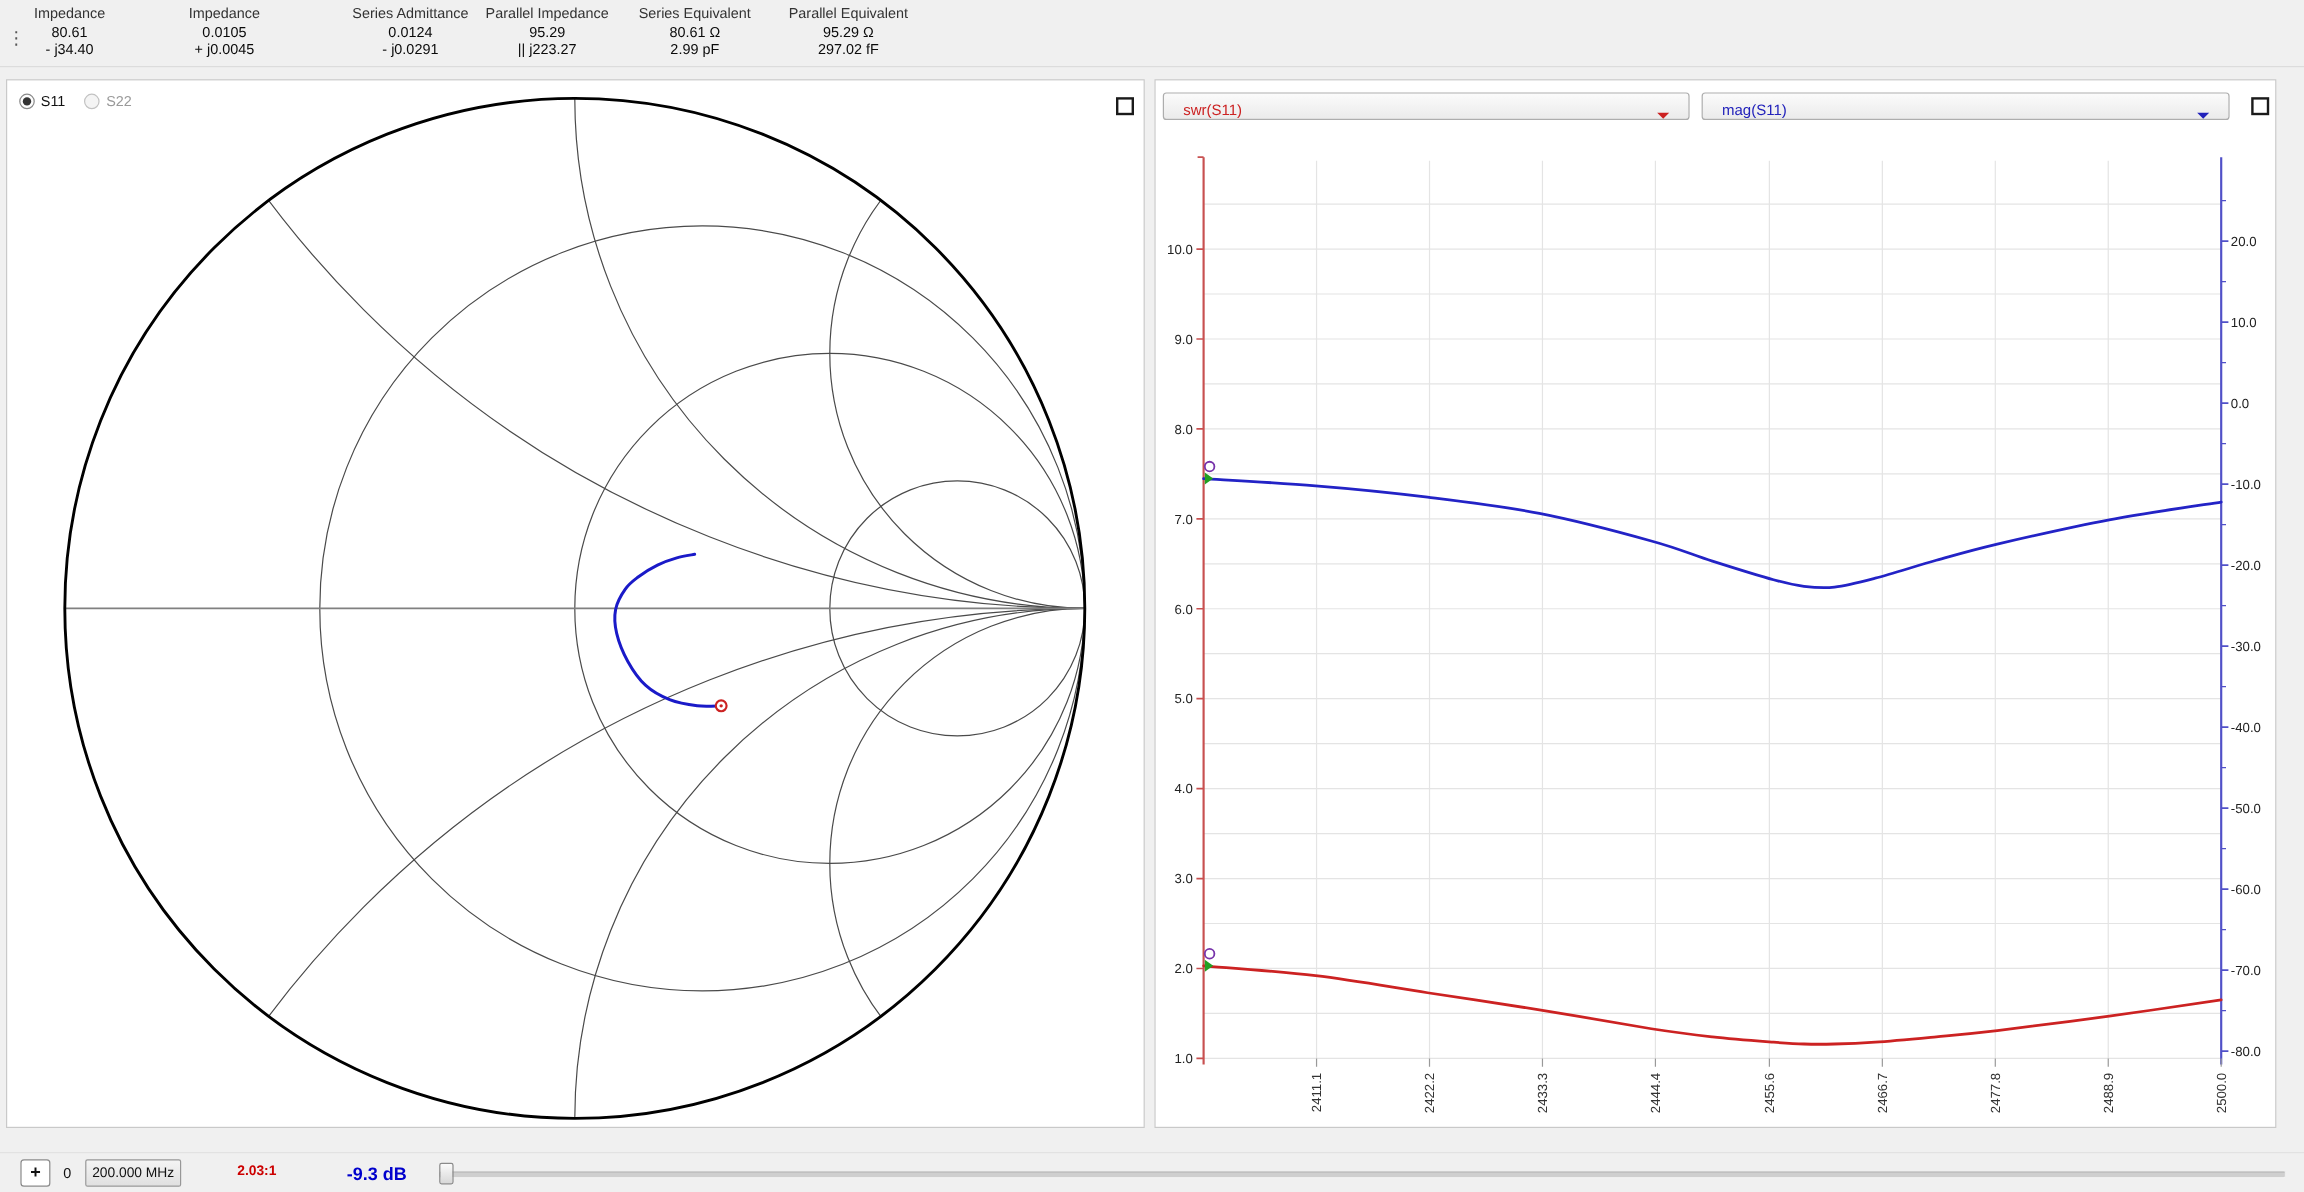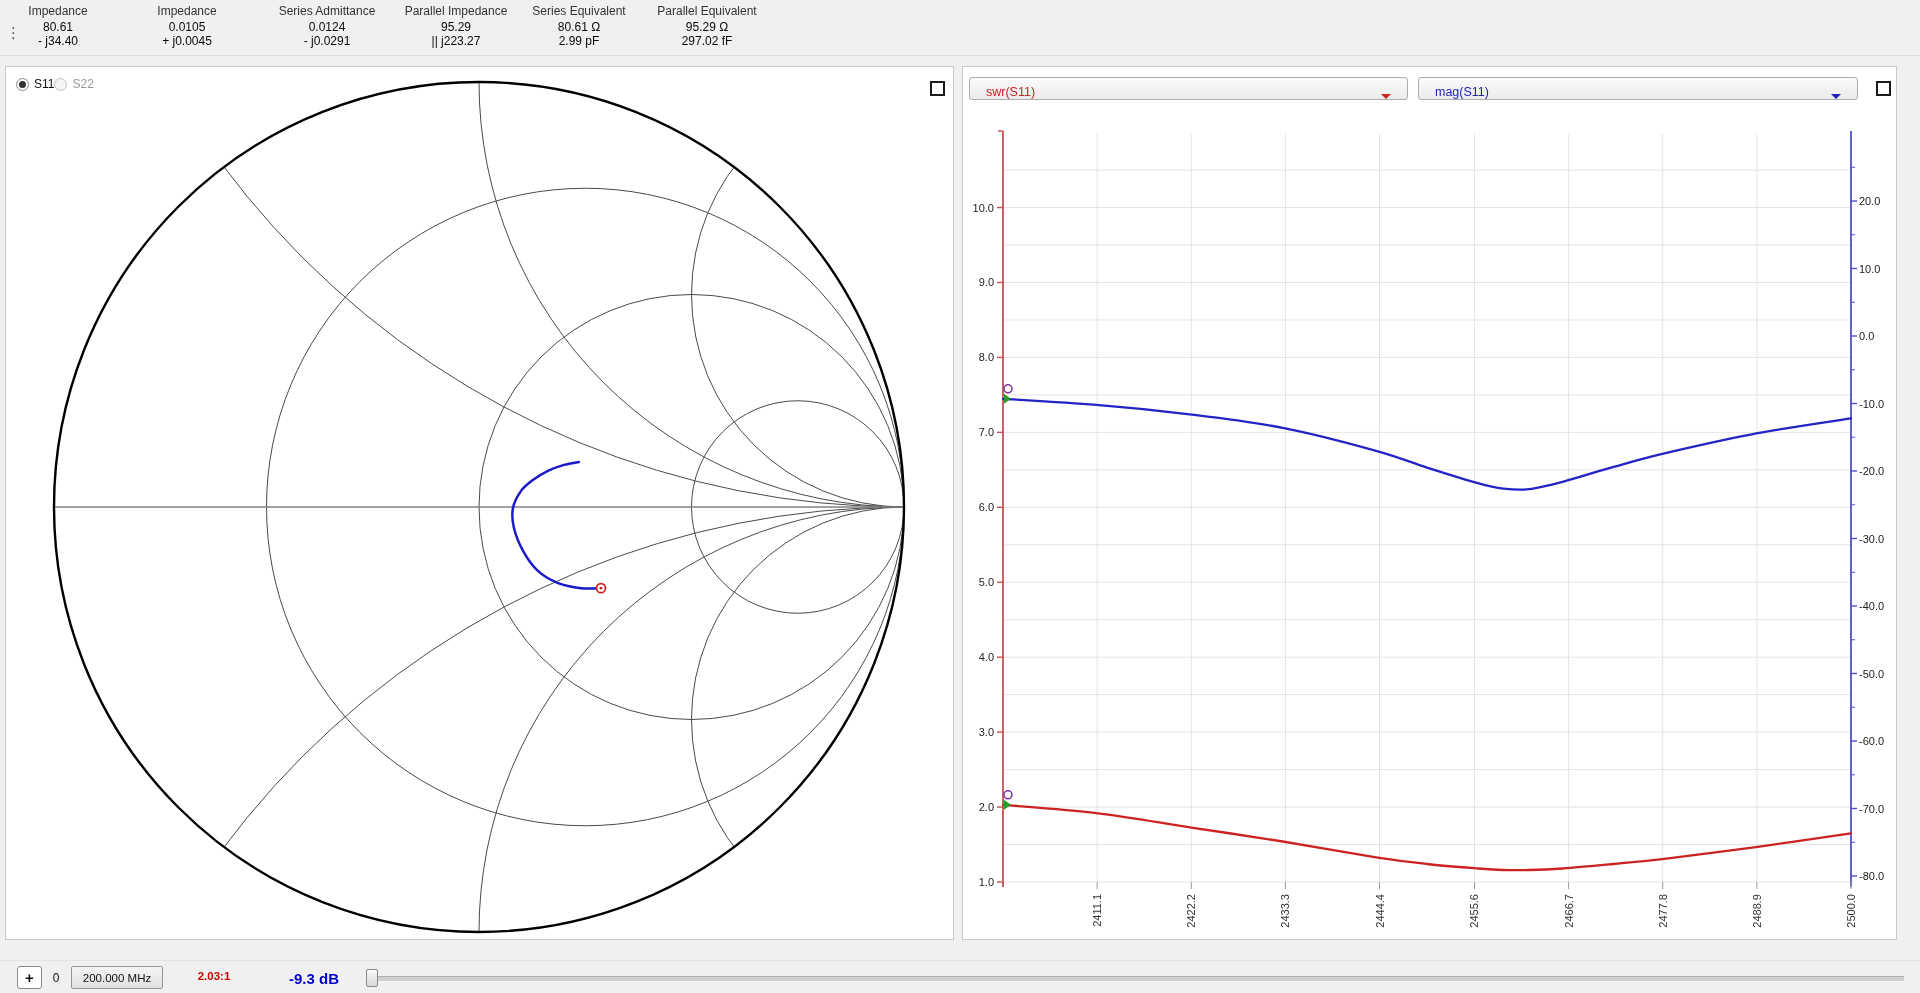--- a/index.html
+++ b/index.html
@@ -11,21 +11,21 @@
   #menu-dots{position:absolute;left:6px;top:26px;font-size:15px;color:#555;line-height:14px;}
   .hcol{position:absolute;top:4px;width:140px;text-align:center;}
   .hlabel{font-size:12px;color:#333;margin-bottom:2px;}
   .hval{font-size:12px;color:#0a0a0a;line-height:14px;}
   
   .panel{position:absolute;background:#fff;border:1px solid #c9c9c9;box-sizing:border-box;}
   #smith-panel{left:5px;top:66px;width:949px;height:874px;}
   #graph-panel{left:962px;top:66px;width:935px;height:874px;}
   .maxicon{position:absolute;width:11px;height:11px;border:2px solid #1a1a1a;background:#fff;cursor:pointer;}
   
-  #radio-row{position:absolute;left:10px;top:10px;display:flex;align-items:center;z-index:5;}
+  #radio-row{position:absolute;left:10px;top:10px;display:flex;align-items:center;gap:16px;z-index:5;}
   .radio{display:flex;align-items:center;gap:5px;font-size:12px;cursor:pointer;}
   .rb{width:13px;height:13px;border-radius:50%;border:1px solid #8a8a8a;background:#fdfdfd;
       display:inline-flex;align-items:center;justify-content:center;box-sizing:border-box;}
   .rb.sel::after{content:"";width:7px;height:7px;border-radius:50%;background:#333;}
   .radio.dim{color:#9a9a9a;}
   .radio.dim .rb{border-color:#c2c2c2;background:#f4f4f4;}
   svg{position:absolute;left:0;top:0;}
   
   .dd{position:absolute;top:10px;height:23px;border:1px solid #adadad;border-radius:3px;
       background:linear-gradient(#fbfbfb,#ebebeb);display:flex;align-items:flex-end;
@@ -34,21 +34,21 @@
   .red{color:#cc2222;} .blue{color:#2222bb;margin-top:11px;}
   .arr{width:0;height:0;border-left:5px solid transparent;border-right:5px solid transparent;margin-left:6px;}
   .arr.red-a{border-top:5px solid #cc2222;} .arr.blue-a{border-top:5px solid #2222bb;}
   
   #footer{position:absolute;left:0;top:960px;width:1920px;height:33px;background:#f0f0f0;
           border-top:1px solid #e2e2e2;}
   #add-btn{position:absolute;left:17px;top:5px;width:25px;height:23px;background:#fff;
            border:1px solid #8a8a8a;border-radius:3px;font-size:15px;font-weight:bold;
            line-height:20px;text-align:center;padding:0;cursor:pointer;color:#111;}
   #marker-idx{position:absolute;left:48px;top:10px;width:16px;text-align:center;font-size:12px;}
-  #freq-btn{position:absolute;left:71px;top:5px;width:92px;height:23px;
+  #freq-btn{position:absolute;left:71px;top:5px;width:80px;height:23px;
             background:linear-gradient(#f4f4f4,#e0e0e0);border:1px solid #979797;border-radius:2px;
             font-size:11.5px;text-align:center;padding:0;cursor:pointer;color:#111;}
   #swr-val{position:absolute;left:188px;top:9px;width:52px;text-align:center;
            font-size:11.5px;font-weight:bold;color:#cc0000;}
   #db-val{position:absolute;left:288px;top:9px;width:52px;text-align:center;
           font-size:15px;font-weight:bold;color:#0000cc;}
   #slider{position:absolute;left:366px;top:8px;width:1537px;height:18px;cursor:pointer;}
   #slider .track{position:absolute;left:0;top:7px;width:100%;height:4px;background:#cfcfcf;
                  border:1px solid #b0b0b0;border-bottom-color:#f7f7f7;border-right-color:#eee;border-radius:2px;}
   #slider .handle{position:absolute;left:0;top:0;width:12px;height:18px;
@@ -62,21 +62,21 @@
   <div class="hcol" style="left:-12px">
     <div class="hlabel">Impedance</div>
     <div class="hval">80.61</div>
     <div class="hval">- j34.40</div>
   </div>
   <div class="hcol" style="left:117px">
     <div class="hlabel">Impedance</div>
     <div class="hval">0.0105</div>
     <div class="hval">+ j0.0045</div>
   </div>
-  <div class="hcol" style="left:257px">
+  <div class="hcol" style="left:272px">
     <div class="hlabel">Series Admittance</div>
     <div class="hval">0.0124</div>
     <div class="hval">- j0.0291</div>
   </div>
   <div class="hcol" style="left:386px">
     <div class="hlabel">Parallel Impedance</div>
     <div class="hval">95.29</div>
     <div class="hval">|| j223.27</div>
   </div>
   <div class="hcol" style="left:509px">

